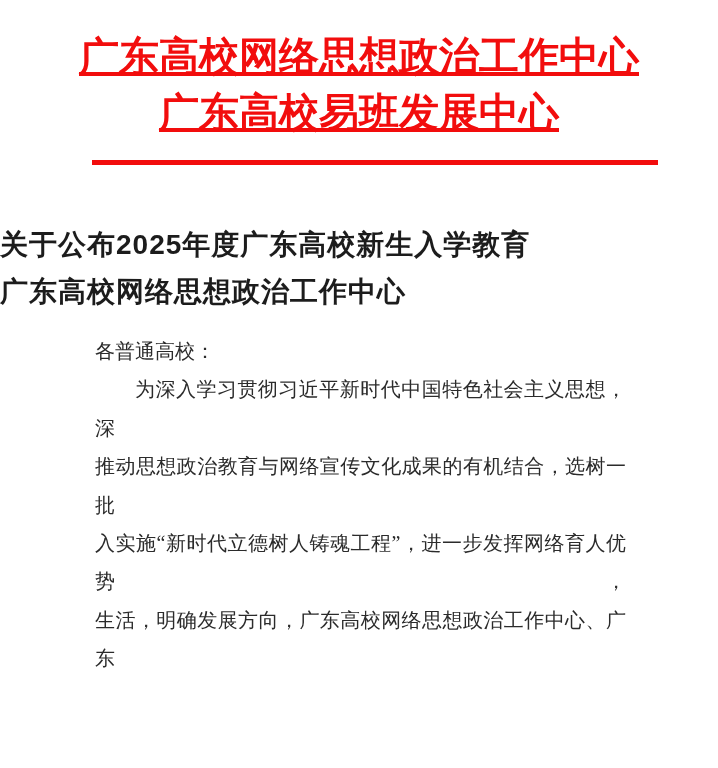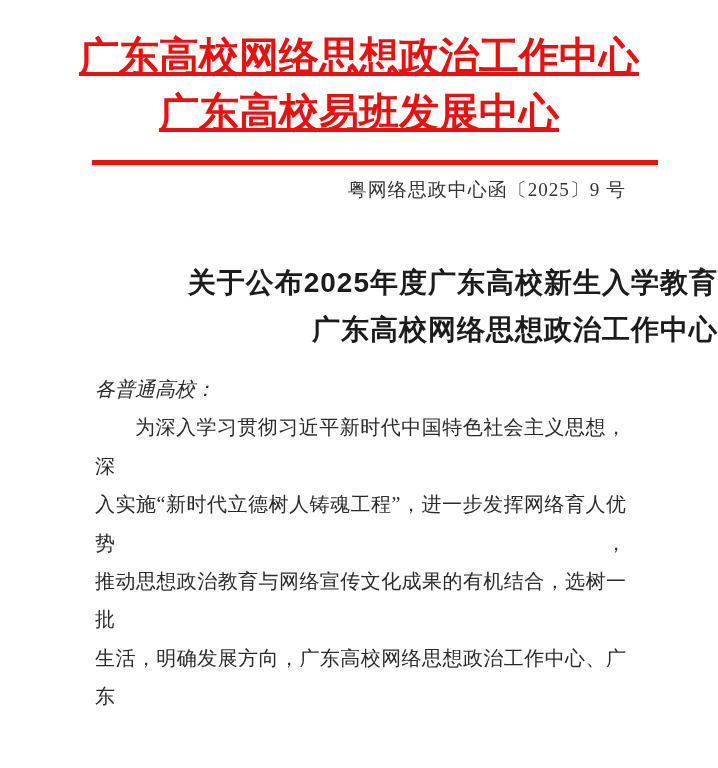--- a/index.html
+++ b/index.html
@@ -51,39 +51,38 @@
     text-align: right;
     font-size: 19px;
     line-height: 26px;
     color: #333333;
     letter-spacing: 1px;
   }
 
   
   .doc-title {
     margin-top: 56px;
-    text-align: right;
+    text-align: left;
     font-family: "Liberation Sans", "DejaVu Sans", sans-serif;
     font-weight: bold;
     color: #1c1c1c;
     font-size: 28px;
     line-height: 47px;
     letter-spacing: 1px;
   }
 
   
   .body-block {
     margin: 17px 92px 0 95px;
     font-size: 20px;
     line-height: 38.4px;
     color: #2b2b2b;
   }
   .salutation {
     text-align: left;
-    font-style: italic;
   }
   .body-line {
     text-align: justify;
     text-align-last: justify;
   }
   .body-line.indent {
     text-indent: 2em;
   }
 </style>
 </head>
@@ -91,29 +90,28 @@
 
 <div class="page">
 
   <div class="org-header">
     <div class="org-line1">广东高校网络思想政治工作中心</div>
     <div class="org-line2">广东高校易班发展中心</div>
   </div>
 
   <div class="red-rule"></div>
 
-  <div class="doc-number">粤网络思政中心函〔2025〕9 号</div>
 
   <div class="doc-title">
     <div>关于公布2025年度广东高校新生入学教育</div>
     <div>广东高校网络思想政治工作中心</div>
   </div>
 
   <div class="body-block">
     <div class="salutation">各普通高校：</div>
     <div class="body-line indent">为深入学习贯彻习近平新时代中国特色社会主义思想，深</div>
+    <div class="body-line">推动思想政治教育与网络宣传文化成果的有机结合，选树一批</div>
     <div class="body-line">入实施“新时代立德树人铸魂工程”，进一步发挥网络育人优势，</div>
-    <div class="body-line">推动思想政治教育与网络宣传文化成果的有机结合，选树一批</div>
     <div class="body-line">生活，明确发展方向，广东高校网络思想政治工作中心、广东</div>
 
   </div>
 
 </div>
 
 </body></html>

